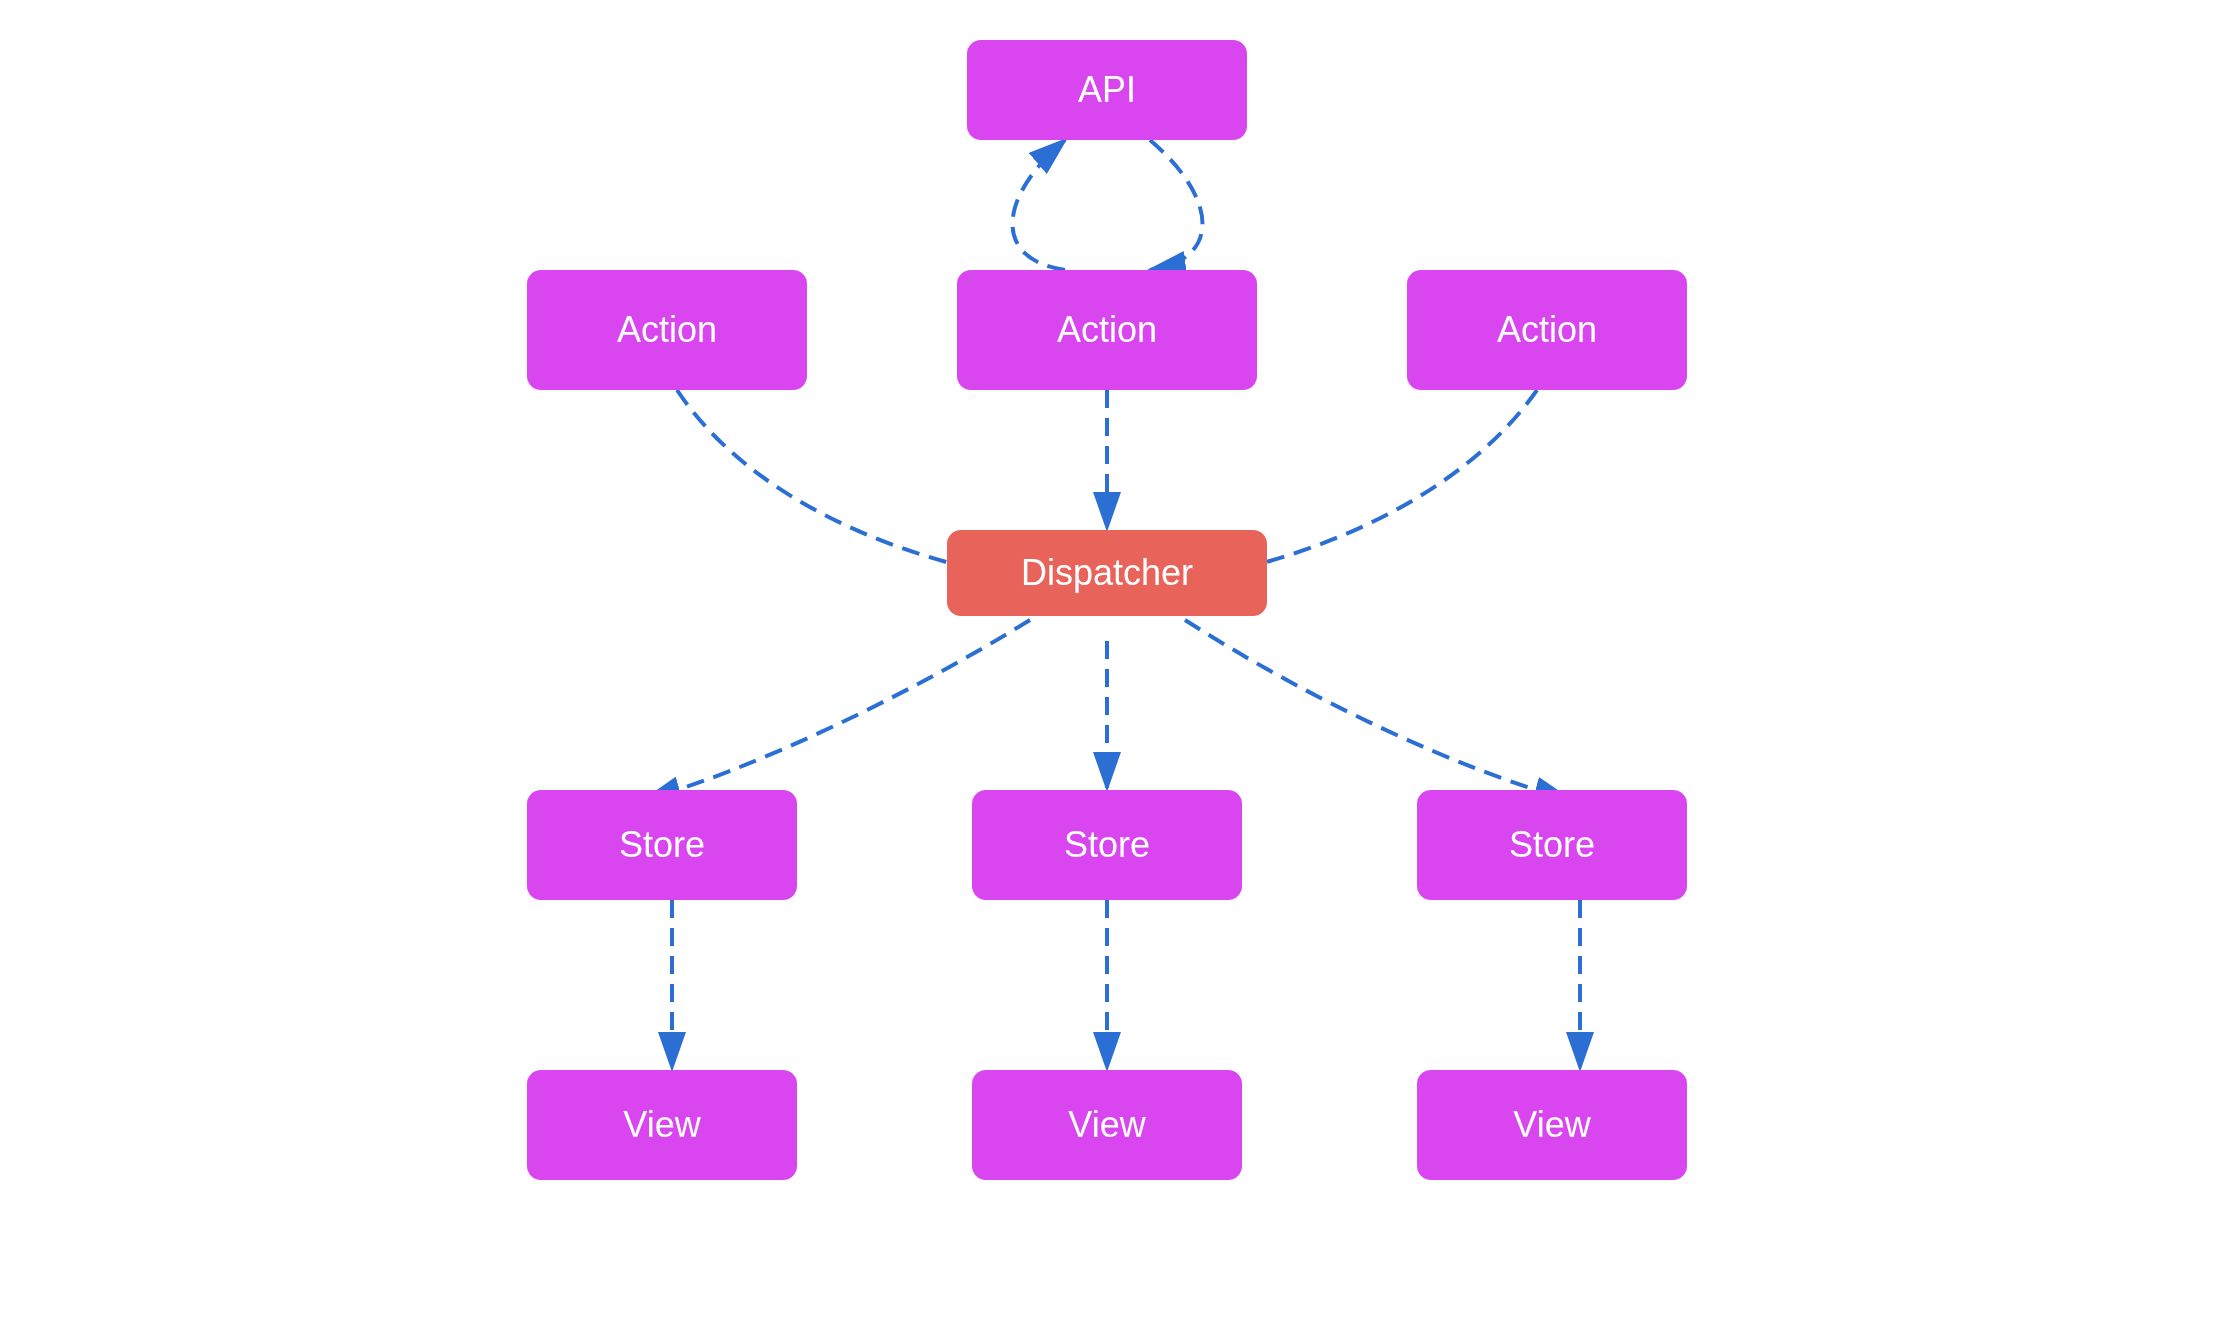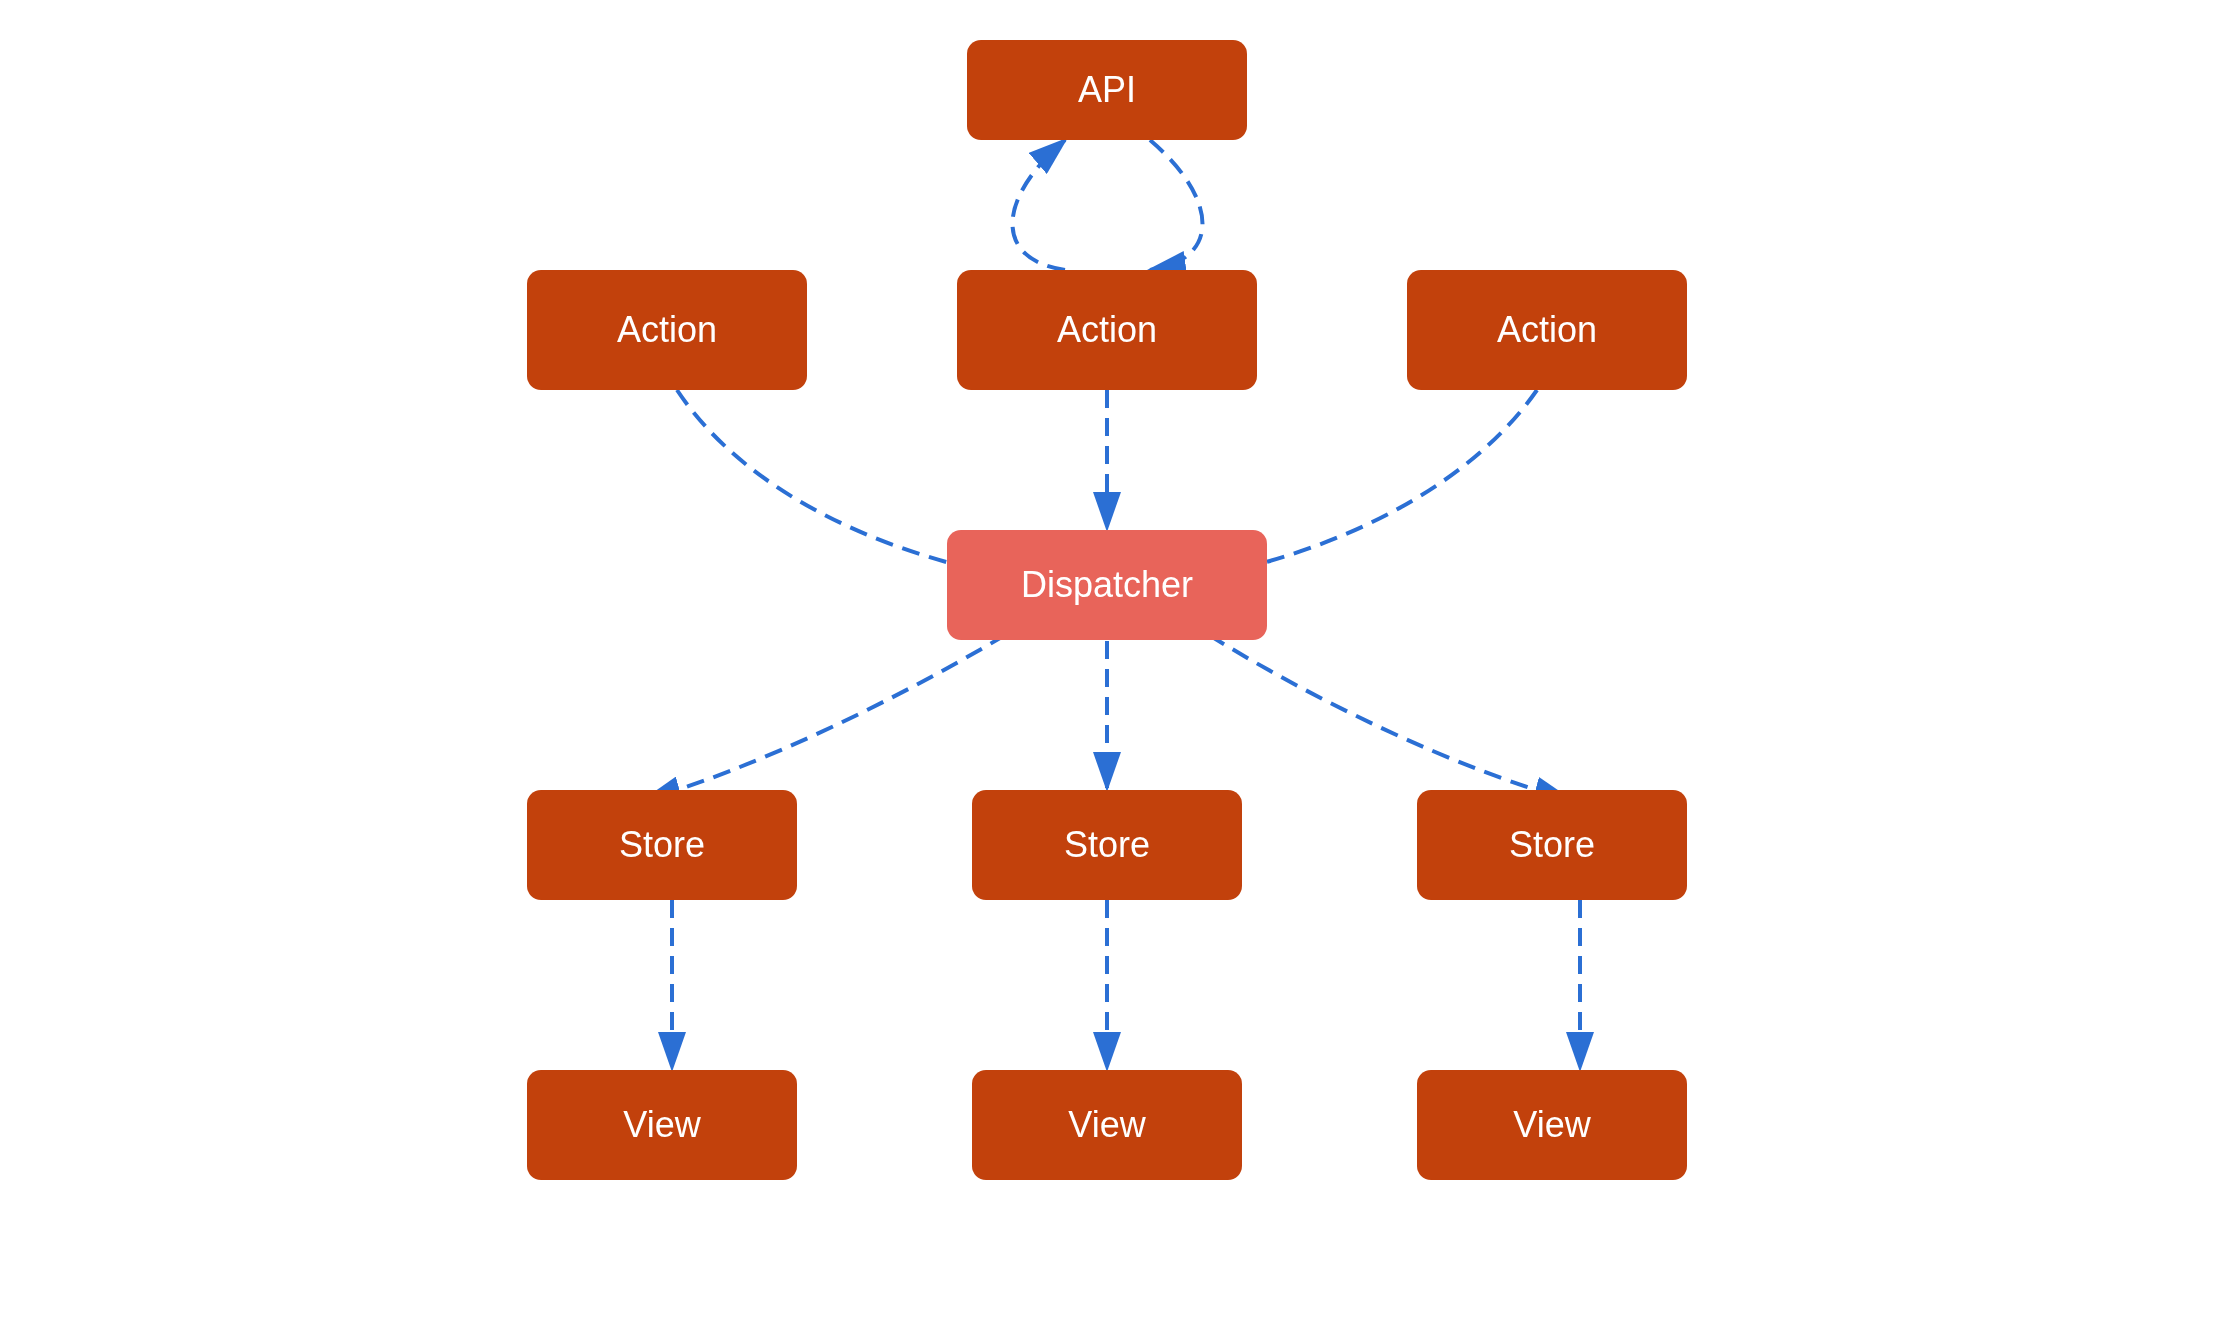--- a/index.html
+++ b/index.html
@@ -26,21 +26,21 @@
     }
     .node {
       position: absolute;
       border-radius: 14px;
       display: flex;
       align-items: center;
       justify-content: center;
       font-size: 36px;
       font-weight: 400;
       color: #ffffff;
-      background: #c2410c;
+      background: #d946ef;
     }
     .node.dispatcher {
       background: #e8645a;
     }
     
     
     .node-api {
       width: 280px; height: 100px;
       left: calc(50% - 140px);
       top: 40px;
@@ -58,21 +58,21 @@
       top: 270px;
     }
     
     .node-action-right {
       width: 280px; height: 120px;
       left: calc(50% + 300px);
       top: 270px;
     }
     
     .node-dispatcher {
-      width: 320px; height: 110px;
+      width: 320px; height: 86px;
       left: calc(50% - 160px);
       top: 530px;
     }
     
     .node-store-left {
       width: 270px; height: 110px;
       left: calc(50% - 580px);
       top: 790px;
     }
     

